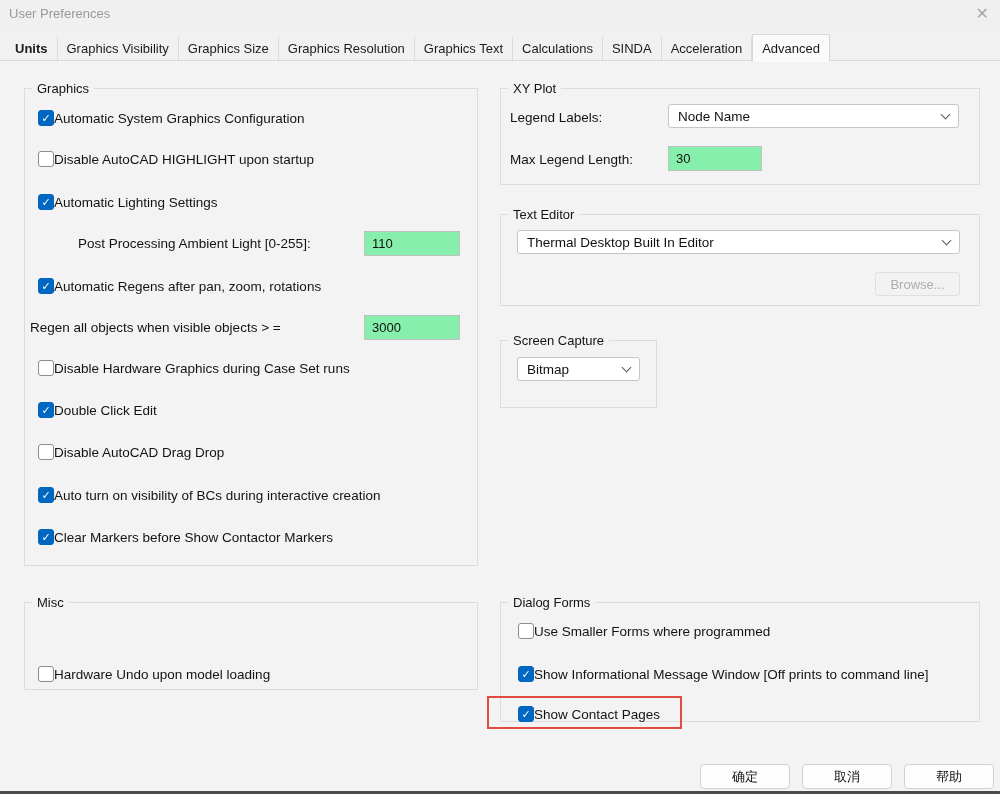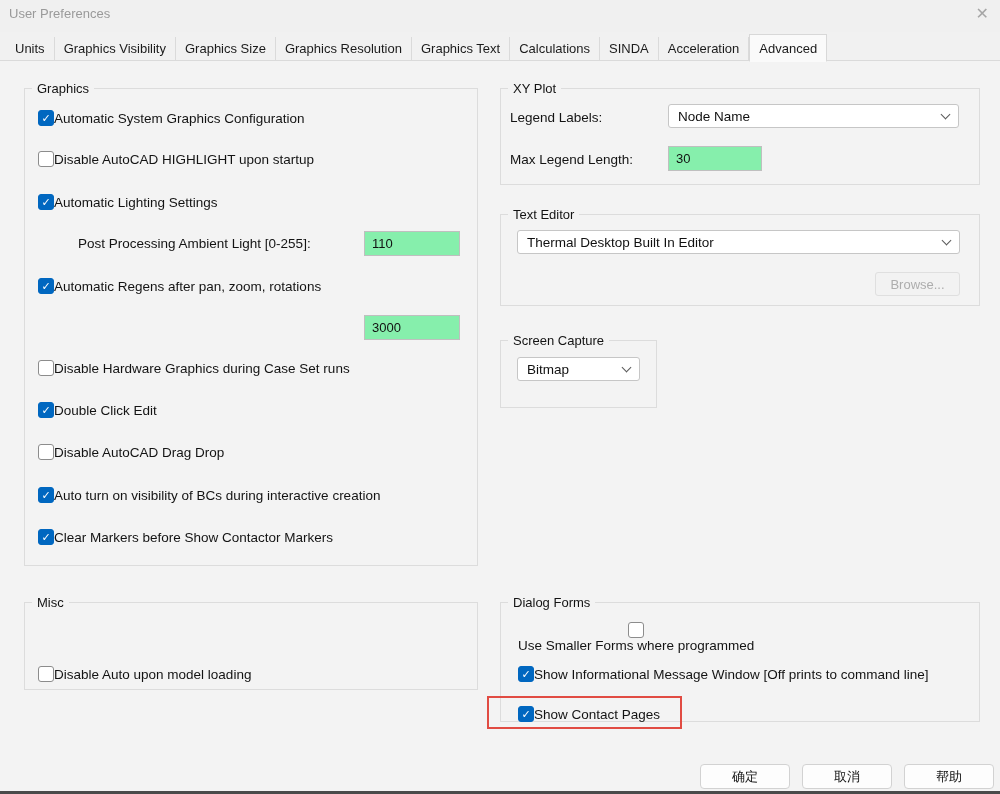--- a/index.html
+++ b/index.html
@@ -8,21 +8,21 @@
   .window { position:relative; width:1000px; height:794px; background:#F1F1F1; overflow:hidden; }
 
   
   .titlebar { position:absolute; top:0; left:0; right:0; height:32px; background:#F0F0F0; }
   .title-text { position:absolute; left:9px; top:6px; font-size:13px; color:#9a9a9a; }
   .close-x { position:absolute; right:11px; top:4px; font-size:16px; color:#a6a6a6; cursor:default; }
 
   
   .tabs { position:absolute; left:0; top:33px; right:0; height:28px; display:flex; align-items:flex-end; padding-left:5px; z-index:2; }
   .tab { height:24px; line-height:23px; padding:0 9px; font-size:13px; color:#1b1b1b; border-right:1px solid #DADADA; white-space:nowrap; }
-  .tab.first { border-left:1px solid transparent; }
+  .tab.first { border-left:1px solid transparent;font-weight:bold; }
   .tab.active { background:#FAFAFA; border:1px solid #D8D8D8; border-bottom:1px solid #FAFAFA; height:28px; line-height:27px; margin-bottom:-1px; z-index:3; }
 
   
   .content { position:absolute; left:0; top:60px; right:0; bottom:3px; background:#F3F3F3; border-top:1px solid #DADADA; }
   .bottom-strip { position:absolute; left:0; bottom:0; width:100%; height:3px; background:#4A4A4A; }
 
   
   .group { position:absolute; border:1px solid #DCDCDC; }
   .group-legend { position:absolute; top:-8px; left:7px; background:#F3F3F3; padding:0 5px; font-size:13px; color:#131313; }
 
@@ -94,20 +94,21 @@
   </div>
 
   <span class="field-label" style="left:78px; top:236px;">Post Processing Ambient Light [0-255]:</span>
   <input class="textbox" style="left: 364px; top: 231px; width: 96px; height: 25px;" value="110">
 
   <div class="cbrow" style="left:38px; top:277px;">
     <span class="cb" data-checked="true"></span>
     <span class="cb-label">Automatic Regens after pan, zoom, rotations</span>
   </div>
 
+  <span class="field-label" style="left:30px; top:320px;">Regen all objects when visible objects &gt; =</span>
   <input class="textbox" style="left: 364px; top: 315px; width: 96px; height: 25px;" value="3000">
 
   <div class="cbrow" style="left:38px; top:359px;">
     <span class="cb" data-checked="false"></span>
     <span class="cb-label">Disable Hardware Graphics during Case Set runs</span>
   </div>
   <div class="cbrow" style="left:38px; top:401px;">
     <span class="cb" data-checked="true"></span>
     <span class="cb-label">Double Click Edit</span>
   </div>
@@ -150,27 +151,27 @@
   <div class="dropdown" style="left:517px; top:357px; width:123px; height:24px;">
     <span>Bitmap</span>
     <span class="chev"></span>
   </div>
 
   <div class="group" style="left:24px; top:602px; width:454px; height:88px;">
     <span class="group-legend">Misc</span>
   </div>
   <div class="cbrow" style="left:38px; top:665px;">
     <span class="cb" data-checked="false"></span>
-    <span class="cb-label">Disable Auto upon model loading</span>
+    <span class="cb-label">Hardware Undo upon model loading</span>
   </div>
 
   <div class="group" style="left:500px; top:602px; width:480px; height:120px;">
     <span class="group-legend">Dialog Forms</span>
   </div>
-  <div class="cbrow" style="left:518px; top:622px;flex-direction:column;">
+  <div class="cbrow" style="left:518px; top:622px;">
     <span class="cb" data-checked="false"></span>
     <span class="cb-label">Use Smaller Forms where programmed</span>
   </div>
   <div class="cbrow" style="left:518px; top:665px;">
     <span class="cb" data-checked="true"></span>
     <span class="cb-label">Show Informational Message Window [Off prints to command line]</span>
   </div>
   <div class="cbrow" style="left:518px; top:705px;">
     <span class="cb" data-checked="true"></span>
     <span class="cb-label">Show Contact Pages</span>

